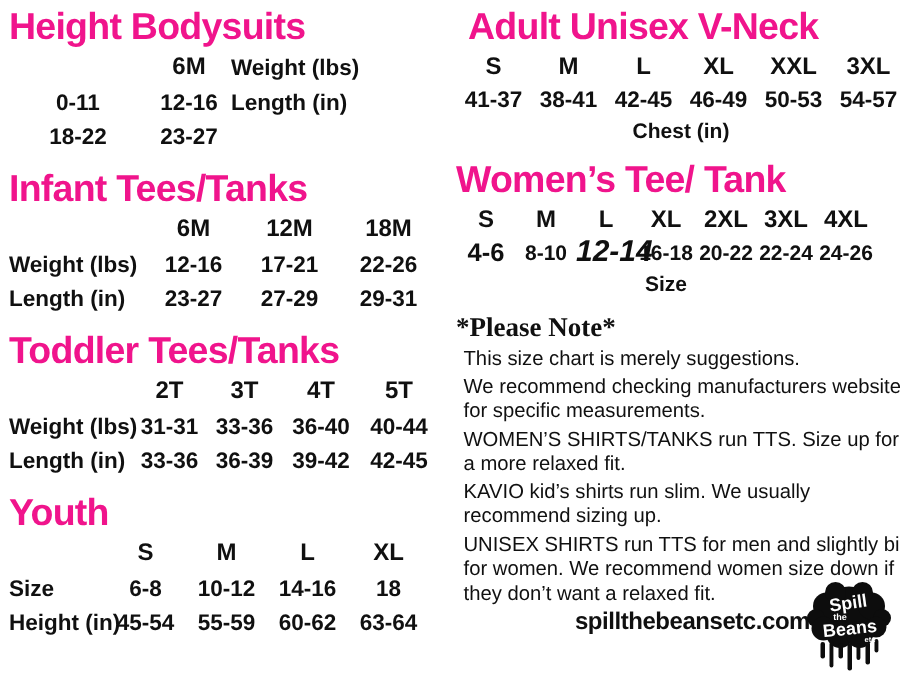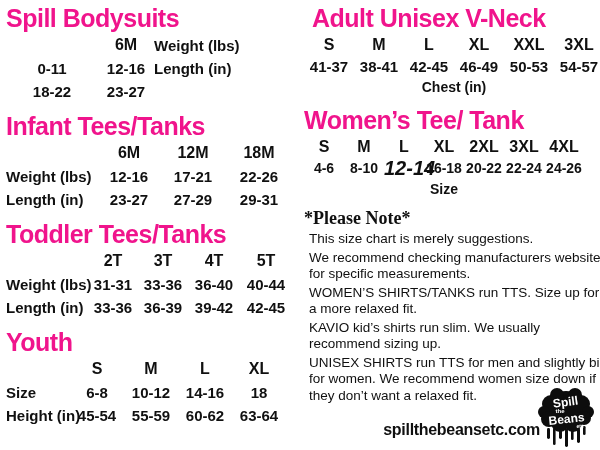--- a/index.html
+++ b/index.html
@@ -25,32 +25,32 @@
   .c   { height:23px; line-height:23px; text-align:center; font-size:15px; white-space:nowrap; }
   .hdr { font-size:16px; height:21px; line-height:21px; }
   .lbl { text-align:left; }
   .foot{ grid-column:1 / -1; text-align:center; font-size:14px; height:19px; line-height:19px; }
 
   .note { margin-top:5px; }
   .note h3 { margin:0 0 3px 0; font-size:18px; line-height:20px;font-family:Liberation Serif, serif; }
   .note p  { margin:0 0 2px 0; padding-left:5px; font-size:13.5px; line-height:16.5px; font-weight:normal; }
 
   .site {
-    position:absolute; left:340px; top:421px; width:200px;
+    position:absolute; left:340px; top:406px; width:200px;
     text-align:right; font-size:16px; letter-spacing:-0.3px;
   }
   .logo { position:absolute; left:536px; top:384px; width:60px; height:66px; }
 </style>
 </head>
 <body>
 
 <div class="col left">
 
   <div class="section">
-    <h2 class="title">Spill Bodysuits</h2>
+    <h2 class="title">Height Bodysuits</h2>
     <div class="tbl" style="grid-template-columns:92px 56px 62px;">
       <div class="c lbl"></div>
       <div class="c hdr">6M</div>
       <div class="c lbl">Weight (lbs)</div>
       <div class="c">0-11</div>
       <div class="c">12-16</div>
       <div class="c lbl">Length (in)</div>
       <div class="c">18-22</div>
       <div class="c">23-27</div>
     </div>
@@ -141,21 +141,21 @@
   <div class="section">
     <h2 class="title">Women’s Tee/ Tank</h2>
     <div class="tbl" style="grid-template-columns:repeat(7,40px); font-size:14px;">
       <div class="c hdr">S</div>
       <div class="c hdr">M</div>
       <div class="c hdr">L</div>
       <div class="c hdr">XL</div>
       <div class="c hdr">2XL</div>
       <div class="c hdr">3XL</div>
       <div class="c hdr">4XL</div>
-      <div class="c" style="font-size:14px;">4-6</div>
+      <div class="c" style="font-size:17px;">4-6</div>
       <div class="c" style="font-size:14px;">8-10</div>
       <div class="c" style="font-size:20px;font-style:italic;">12-14</div>
       <div class="c" style="font-size:14px;">16-18</div>
       <div class="c" style="font-size:14px;">20-22</div>
       <div class="c" style="font-size:14px;">22-24</div>
       <div class="c" style="font-size:14px;">24-26</div>
       <div class="foot">Size</div>
     </div>
   </div>
 

